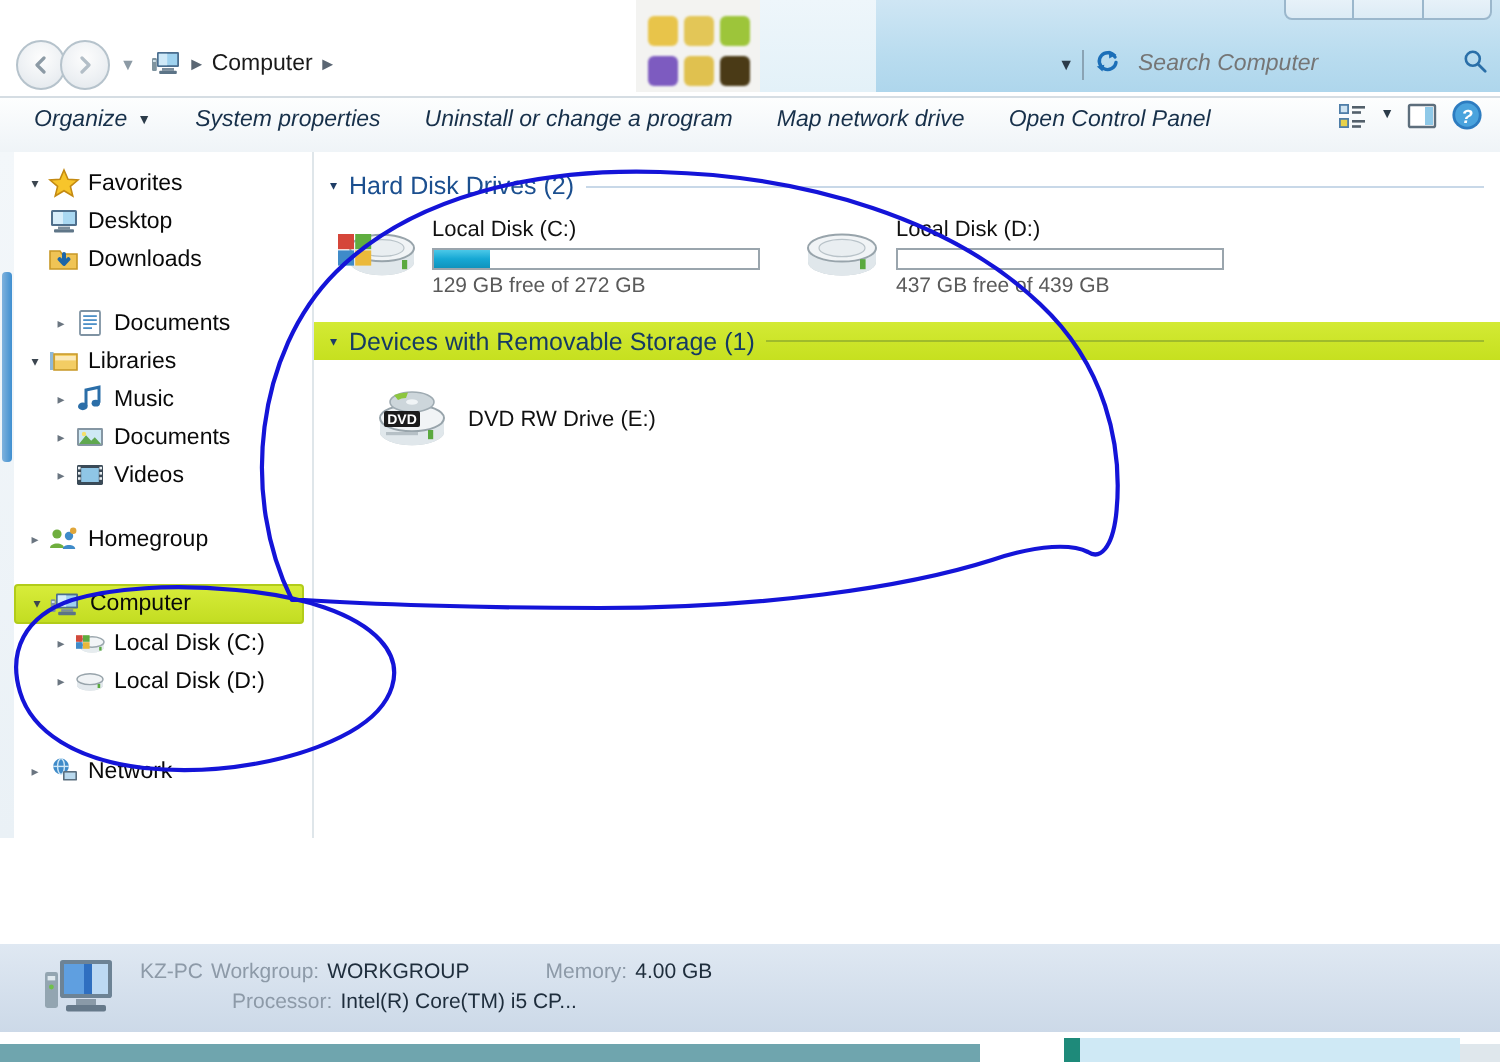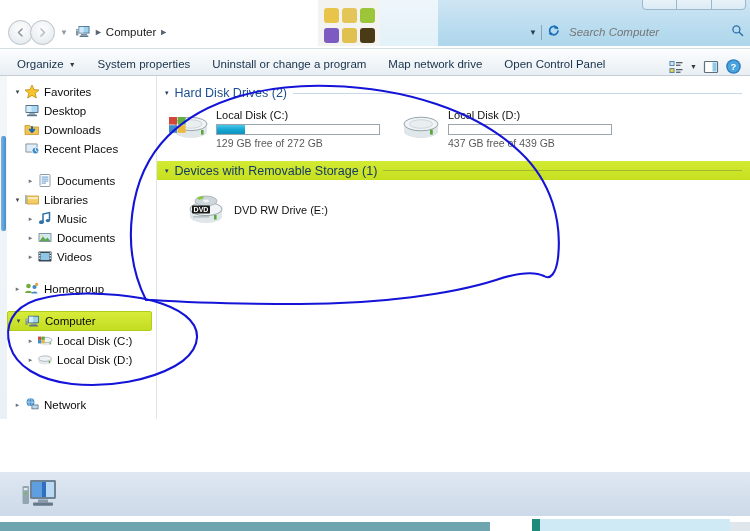--- a/index.html
+++ b/index.html
@@ -93,25 +93,25 @@
   .search-input {
     border: none; background: transparent; outline: none;
     font-family: "Liberation Sans", sans-serif;
     font-size: 11.5px; font-style: italic; color: #6d6d6d;
     width: 160px;
   }
   .search-mag { color: #2a6fa8; font-size: 13px; margin-left: 2px; }
 
   
   .toolbar {
-    position: absolute; left: 0; top: 32px; width: 750px; height: 28px;
+    position: absolute; left: 0; top: 32px; width: 750px; height: 44px;
     background: linear-gradient(180deg,#fdfefe 0%,#f2f6f9 50%,#e8eef3 100%);
     border-top: 1px solid #d5dde3;
     border-bottom: 1px solid #c3ced6;
-    display: flex; align-items: flex-end;
+    display: flex; align-items: flex-start; font-style: italic;
   }
   .tb-item {
     font-size: 11.5px; color: #17304a; padding: 0 11px; height: 22px;
     display: flex; align-items: center; gap: 5px; white-space: nowrap;
   }
   .tb-item:first-child { margin-left: 6px; }
   .tb-caret { font-size: 7px; color: #2b3b49; }
   .tb-right { margin-left: auto; display: flex; align-items: center; gap: 6px; padding-right: 8px; }
   .tb-icon-btn { display: flex; align-items: center; justify-content:center; }
 
@@ -374,31 +374,20 @@
         </div>
         <div class="nav-item indent">
           <span class="nav-ico">
             <svg width="16" height="15" viewBox="0 0 16 15">
               <path d="M1,3.5 L6,3.5 L7,5 L14.5,5 L14.5,12.5 L1,12.5 Z" fill="#f0c455" stroke="#c89826" stroke-width="0.8"></path>
               <path d="M8,5 L8,9.5 M5.8,7.6 L8,10 L10.2,7.6" stroke="#1d66a8" stroke-width="2" fill="none" stroke-linecap="round" stroke-linejoin="round"></path>
             </svg>
           </span>
           <span>Downloads</span>
         </div>
-        <div class="nav-item indent">
-          <span class="nav-ico">
-            <svg width="16" height="15" viewBox="0 0 16 15">
-              <rect x="1.5" y="2.5" width="12" height="9" rx="0.8" fill="#7b8e9d"></rect>
-              <rect x="2.4" y="3.4" width="10.2" height="7.2" fill="#dcedf7"></rect>
-              <circle cx="11.4" cy="9.6" r="3.4" fill="#3f8bc9" stroke="#ffffff" stroke-width="0.8"></circle>
-              <path d="M11.4,7.6 L11.4,9.6 L13,10.4" stroke="#ffffff" stroke-width="1" fill="none" stroke-linecap="round"></path>
-            </svg>
-          </span>
-          <span>Recent Places</span>
-        </div>
 
         <div class="nav-gap"></div>
 
         <div class="nav-item indent2">
           <span class="expander">▸</span>
           <span class="nav-ico">
             <svg width="16" height="15" viewBox="0 0 16 15">
               <rect x="3" y="1.5" width="10" height="12" rx="0.7" fill="#ffffff" stroke="#7f93a3" stroke-width="0.9"></rect>
               <rect x="4.6" y="3.6" width="6.8" height="0.9" fill="#4d90c7"></rect>
               <rect x="4.6" y="5.6" width="6.8" height="0.9" fill="#4d90c7"></rect>
@@ -628,20 +617,35 @@
           <rect x="10" y="4" width="22" height="15" fill="#2f6fc0"></rect>
           <rect x="10" y="4" width="10" height="15" fill="#5f9fe0"></rect>
           <rect x="24" y="4" width="8" height="15" fill="#bcd9f3"></rect>
           <rect x="16" y="21.5" width="10" height="3" fill="#8a9aa8"></rect>
           <rect x="11" y="24.5" width="20" height="3.2" rx="1" fill="#66798a"></rect>
           <rect x="0.5" y="8" width="6.5" height="18" rx="1.2" fill="#93a5b1"></rect>
           <rect x="1.8" y="10" width="3.8" height="2.2" fill="#dfe9ef"></rect>
           <circle cx="3.7" cy="15.5" r="1.2" fill="#6fc04a"></circle>
         </svg>
       </span>
+      <div class="sb-lines">
+        <div class="row">
+          <span class="sb-lbl">KZ-PC</span>
+          <span class="sb-lbl">Workgroup:</span>
+          <span class="sb-val">WORKGROUP</span>
+          <span class="sb-gap"></span>
+          <span class="sb-lbl">Memory:</span>
+          <span class="sb-val">4.00 GB</span>
+        </div>
+        <div class="row">
+          <span class="sb-pad"></span>
+          <span class="sb-lbl">Processor:</span>
+          <span class="sb-val">Intel(R) Core(TM) i5 CP...</span>
+        </div>
+      </div>
     </div>
   </div>
 
   <div class="botstrip">
     <div class="bs-top"></div>
     <div class="bs-a"></div>
     <div class="bs-b"></div>
     <div class="bs-c"></div>
     <div class="bs-d"></div>
     <div class="bs-e"></div>

